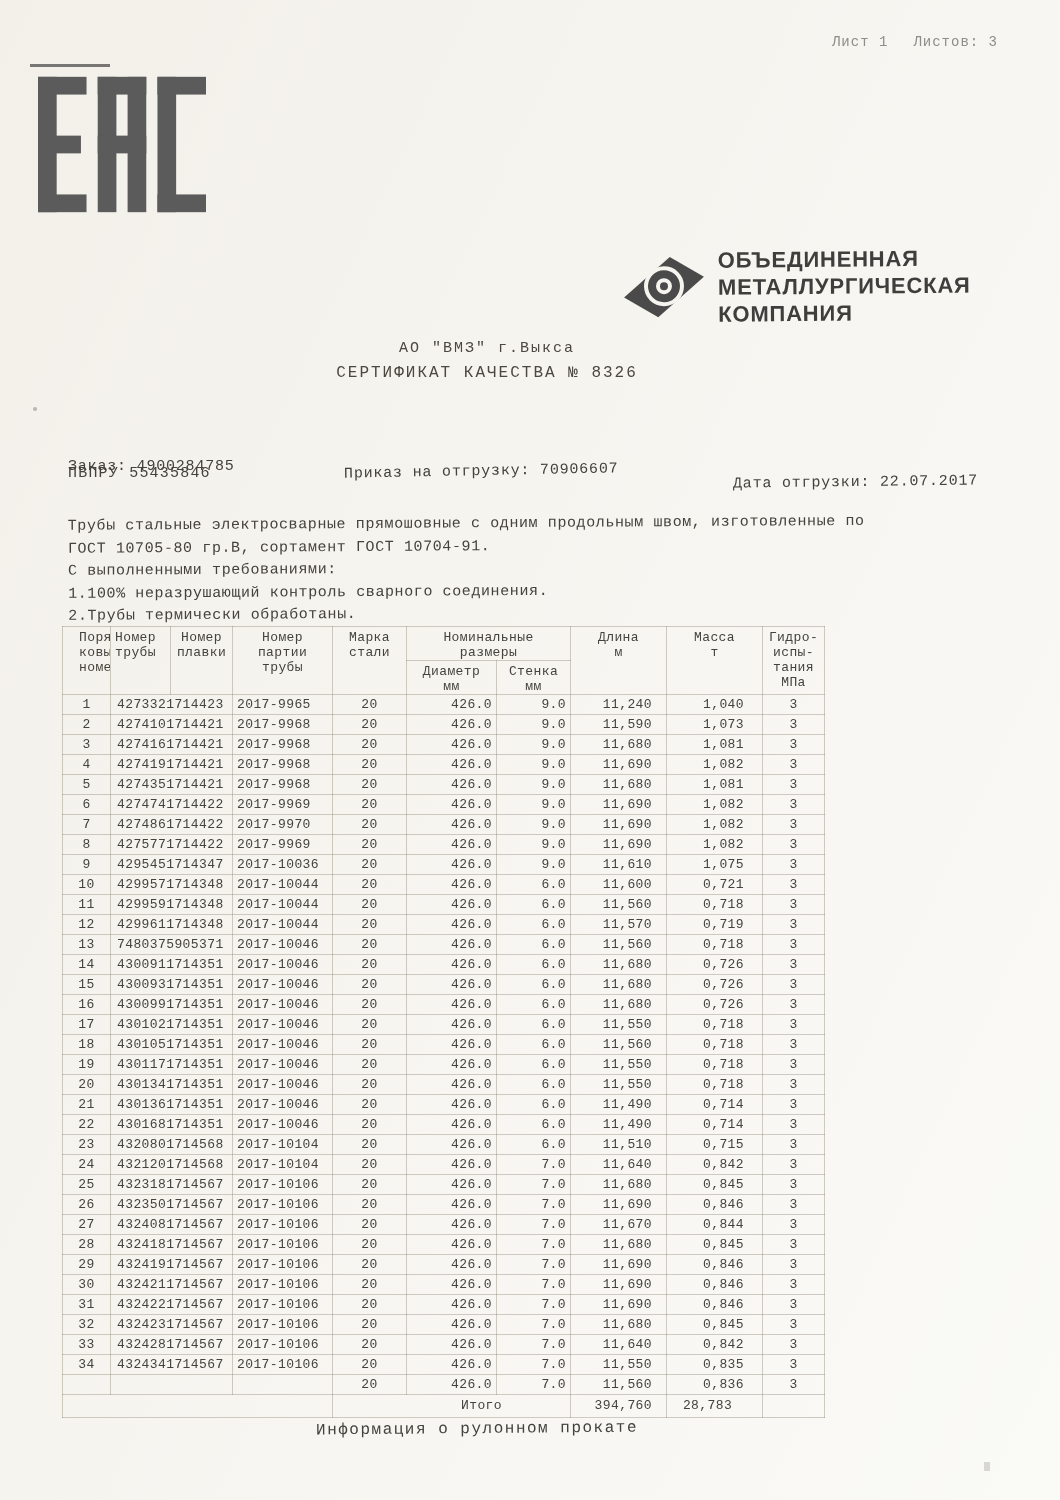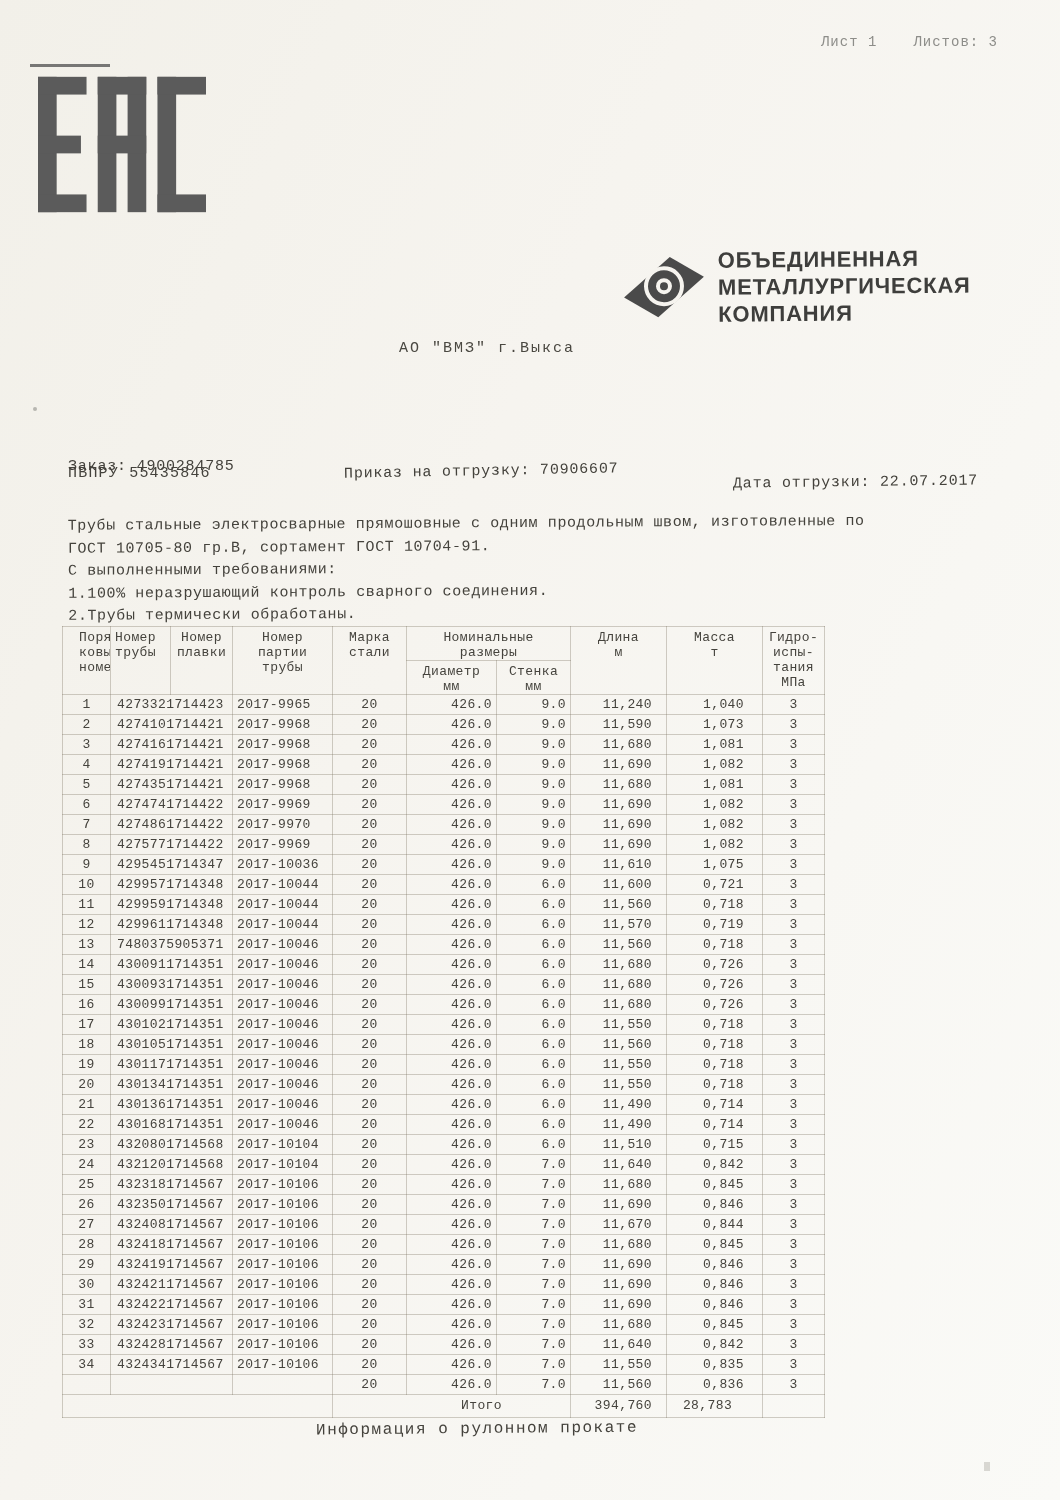--- a/index.html
+++ b/index.html
@@ -9,21 +9,21 @@
     width:1060px;height:1500px;
     margin:0 auto;
     background:linear-gradient(115deg,#f2f0e9 0%,#f6f4ef 40%,#fafaf7 100%);
     font-family:"Liberation Mono","DejaVu Sans Mono",monospace;
     color:#45433d;
     overflow:hidden;
   }
   
   .sheet-info{
     position:absolute;top:34px;right:62px;
-    display:flex;gap:36px;
+    display:flex;gap:25px;
     font-size:14px;letter-spacing:1px;color:#8d8d89;
   }
   
   .scan-dash{position:absolute;left:30px;top:64px;width:80px;height:3px;background:#4d4d4d;opacity:.75;}
   .speck-1{position:absolute;left:33px;top:407px;width:4px;height:4px;border-radius:50%;background:#6f6f6a;opacity:.45;}
   .speck-2{position:absolute;left:984px;top:1462px;width:6px;height:9px;background:#8a887f;opacity:.3;}
   
   .eac{position:absolute;left:38px;top:72px;}
   
   .brand{position:absolute;display:flex;align-items:flex-start;gap:14px;}
@@ -124,20 +124,21 @@
         <circle cx="40" cy="33" r="4" fill="#4a4a4a"></circle>
       </svg>
     </span>
     <div class="brand-name">ОБЪЕДИНЕННАЯ
 МЕТАЛЛУРГИЧЕСКАЯ
 КОМПАНИЯ</div>
   </div>
 
   <div class="doc-title">
     <div class="org">АО "ВМЗ" г.Выкса</div>
+    <div class="cert">СЕРТИФИКАТ КАЧЕСТВА № 8326</div>
   </div>
 
   <div class="lbl pos-zakaz">Заказ: 4900284785</div>
   <div class="lbl pos-prikaz">Приказ на отгрузку: 70906607</div>
   <div class="lbl pos-date">Дата отгрузки: 22.07.2017</div>
   <div class="lbl pos-pvpru">ПВПРУ  55435846</div>
 
   <div class="desc">
     <div>Трубы стальные электросварные прямошовные с одним продольным швом, изготовленные по</div>
     <div>ГОСТ 10705-80 гр.В, сортамент ГОСТ 10704-91.</div>

